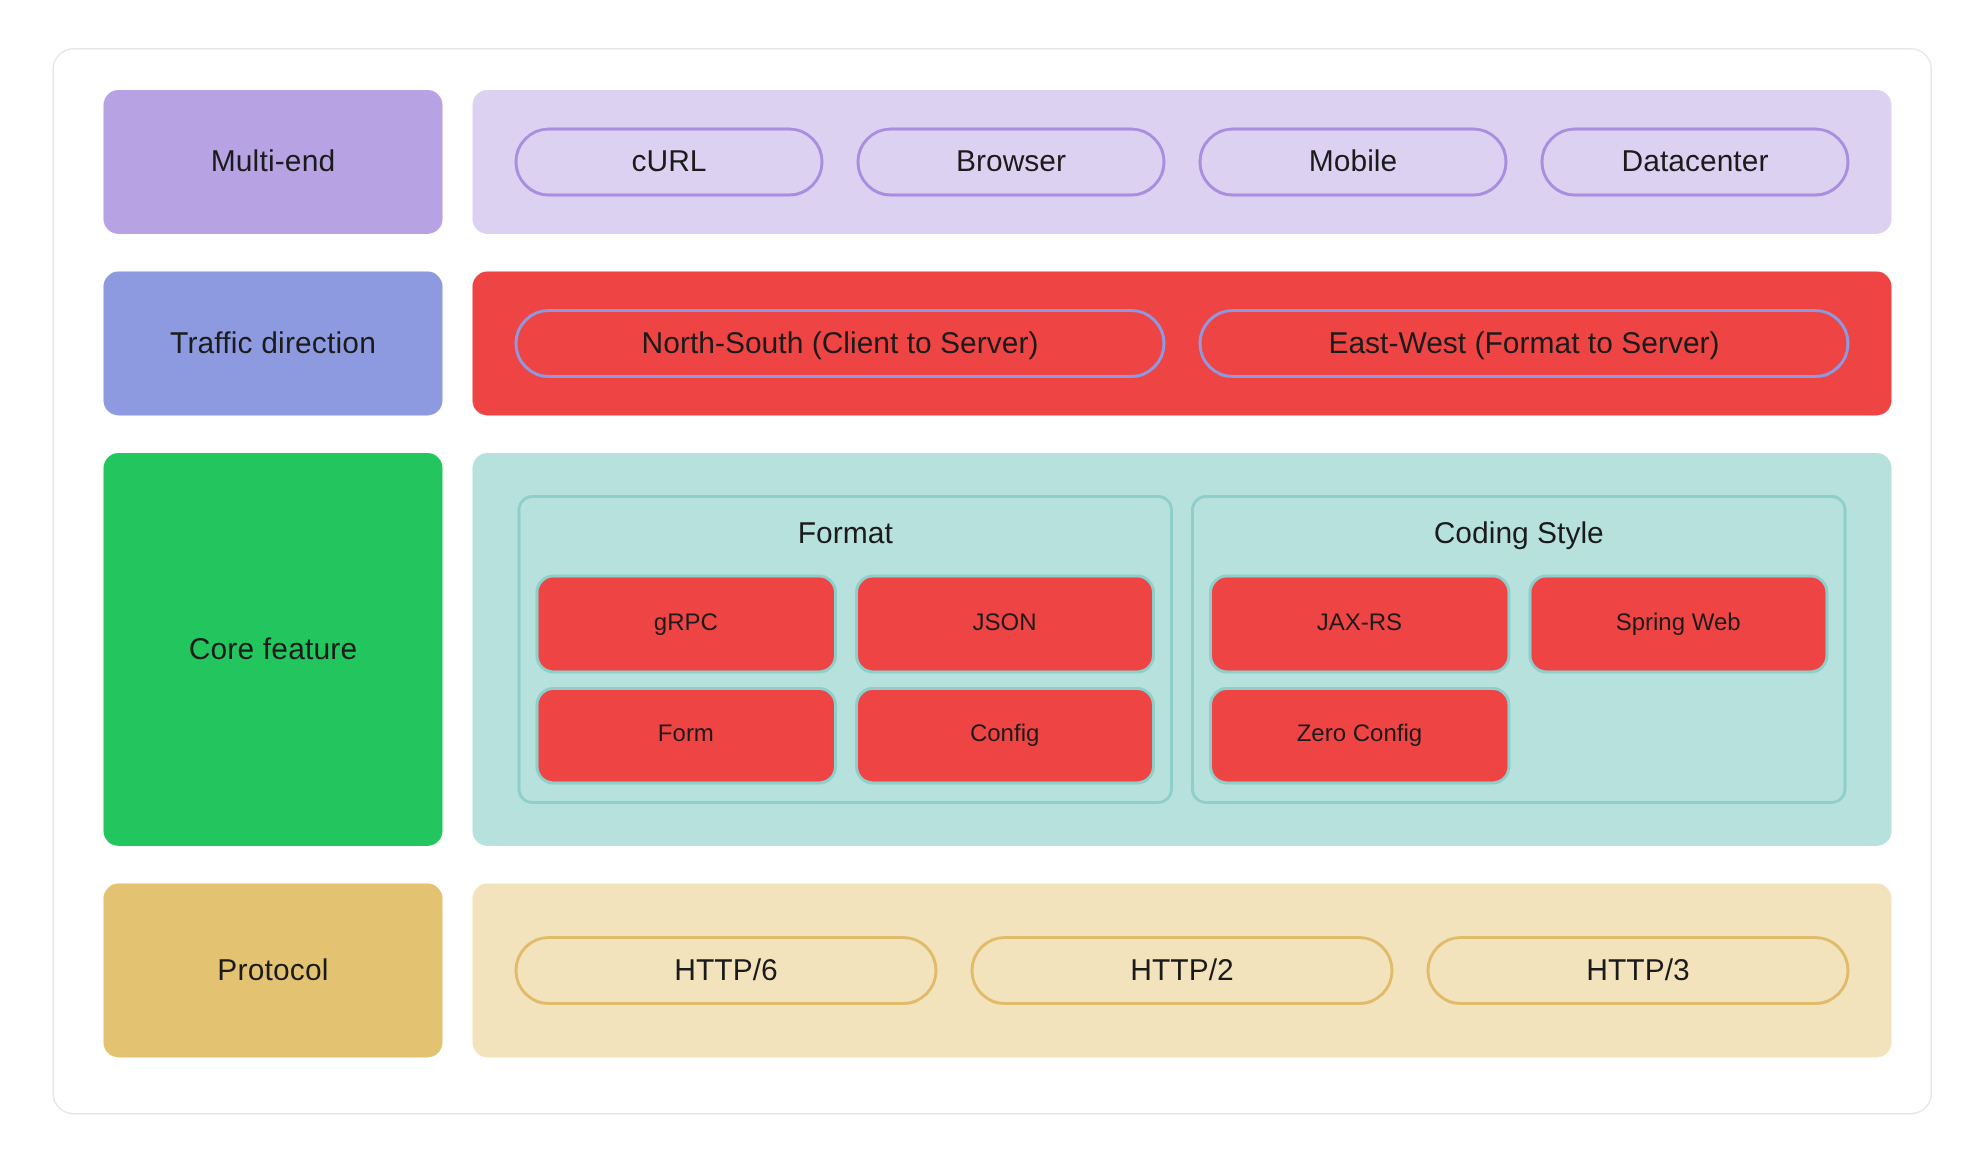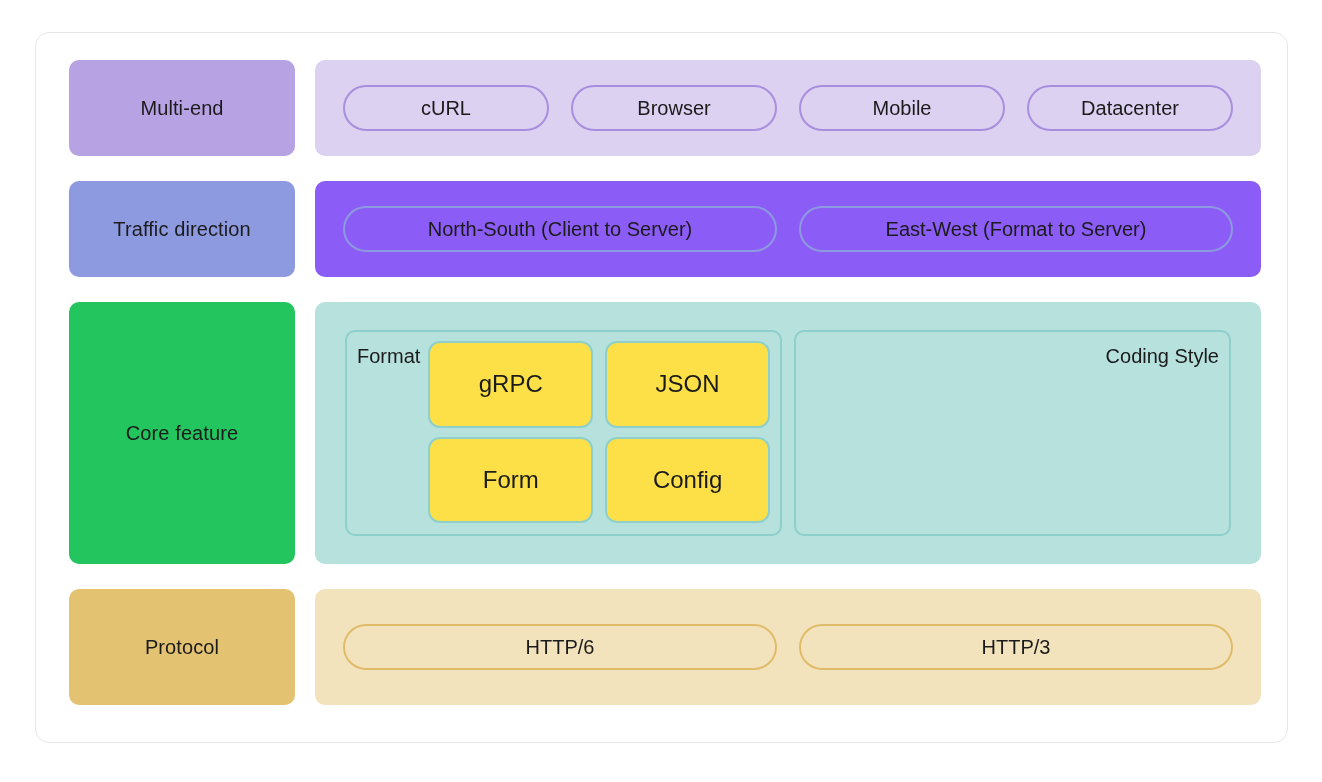--- a/index.html
+++ b/index.html
@@ -94,42 +94,41 @@
     text-align: center;
     white-space: nowrap;
   }
 
   
   .theme-purple .layer-label { background: #b7a2e3; }
   .theme-purple .layer-panel { background: #ddd1f2; }
   .theme-purple .pill        { border-color: #a88ede; background: transparent; }
 
   .theme-blue .layer-label   { background: #8d9ae0; }
-  .theme-blue .layer-panel   { background: #8b5cf6; }
+  .theme-blue .layer-panel   { background: #ef4444; }
   .theme-blue .pill          { border-color: #8d9ae0; background: transparent; }
 
   .theme-gold .layer-label   { background: #e3c272; }
   .theme-gold .layer-panel   { background: #f3e3bd; }
   .theme-gold .pill          { border-color: #e0bc6a; background: transparent; }
 
   .theme-teal .layer-label   { background: #22c55e; }
   .theme-teal .layer-panel   { background: #b7e1dd; align-items: stretch; padding: 28px 30px; gap: 12px; }
 
   
   .group {
     flex: 1 1 0;
     border: 2px solid #8dcfcb;
     border-radius: 10px;
     box-sizing: border-box;
     padding: 9px 10px 11px 10px;
     display: flex;
-    flex-direction: row;
+    flex-direction: column;
     gap: 8px;
     background: transparent;
-    justify-content: flex-end;
   }
 
   .group-title {
     text-align: center;
     font-size: 20px;
     color: #1b1b1b;
     line-height: 1.1;
     padding: 4px 0 8px 0;
   }
 
@@ -142,26 +141,26 @@
 
   .group-line {
     display: flex;
     gap: 12px;
     flex: 1 1 0;
   }
 
   .chip {
     flex: 1 1 0;
     border: 2px solid #8dcfcb;
-    background: #fde047;
+    background: #ef4444;
     border-radius: 12px;
     display: flex;
     align-items: center;
     justify-content: center;
-    font-size: 24px;
+    font-size: 16px;
     color: #1b1b1b;
     box-sizing: border-box;
     white-space: nowrap;
     min-height: 56px;
   }
 
   .chip.spacer {
     border-color: transparent;
     background: transparent;
     visibility: hidden;
@@ -204,27 +203,38 @@
             </div>
             <div class="group-line">
               <div class="chip">Form</div>
               <div class="chip">Config</div>
             </div>
           </div>
         </div>
 
         <div class="group">
           <div class="group-title">Coding Style</div>
+          <div class="group-grid">
+            <div class="group-line">
+              <div class="chip">JAX-RS</div>
+              <div class="chip">Spring Web</div>
+            </div>
+            <div class="group-line">
+              <div class="chip">Zero Config</div>
+              <div class="chip spacer"></div>
+            </div>
+          </div>
         </div>
 
       </div>
     </div>
 
     <div class="layer-row row-protocol theme-gold">
       <div class="layer-label">Protocol</div>
       <div class="layer-panel">
         <div class="pill">HTTP/6</div>
+        <div class="pill">HTTP/2</div>
         <div class="pill">HTTP/3</div>
       </div>
     </div>
 
   </div>
 </div>
 
 </body></html>

